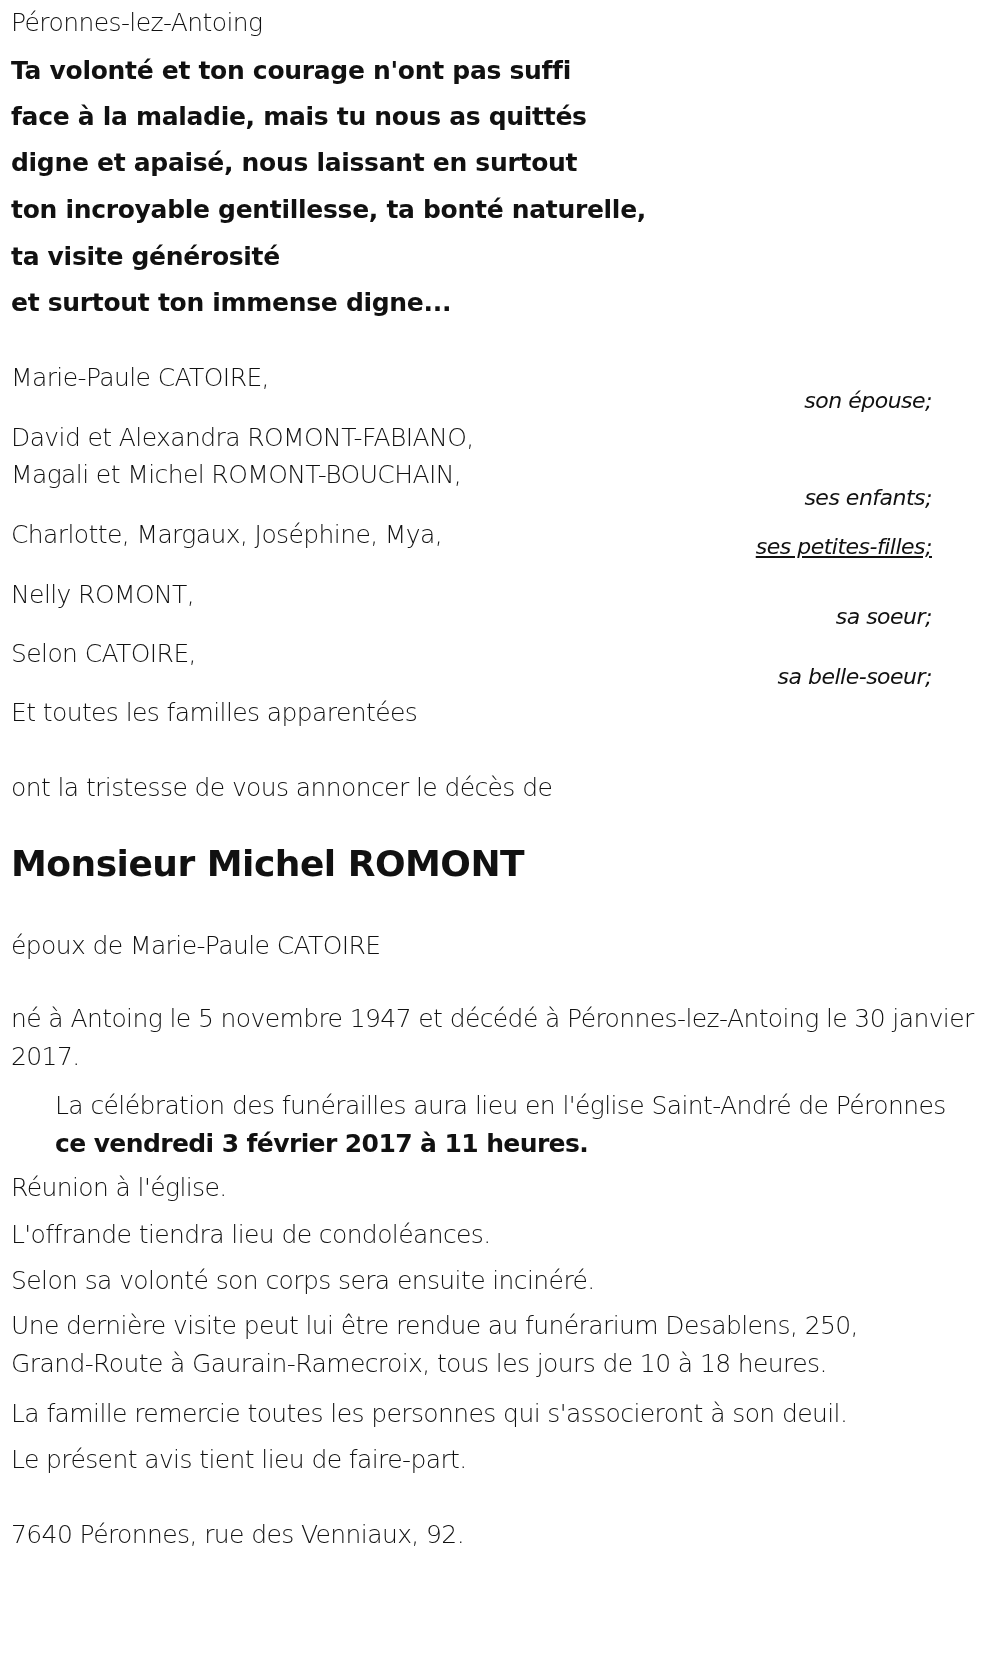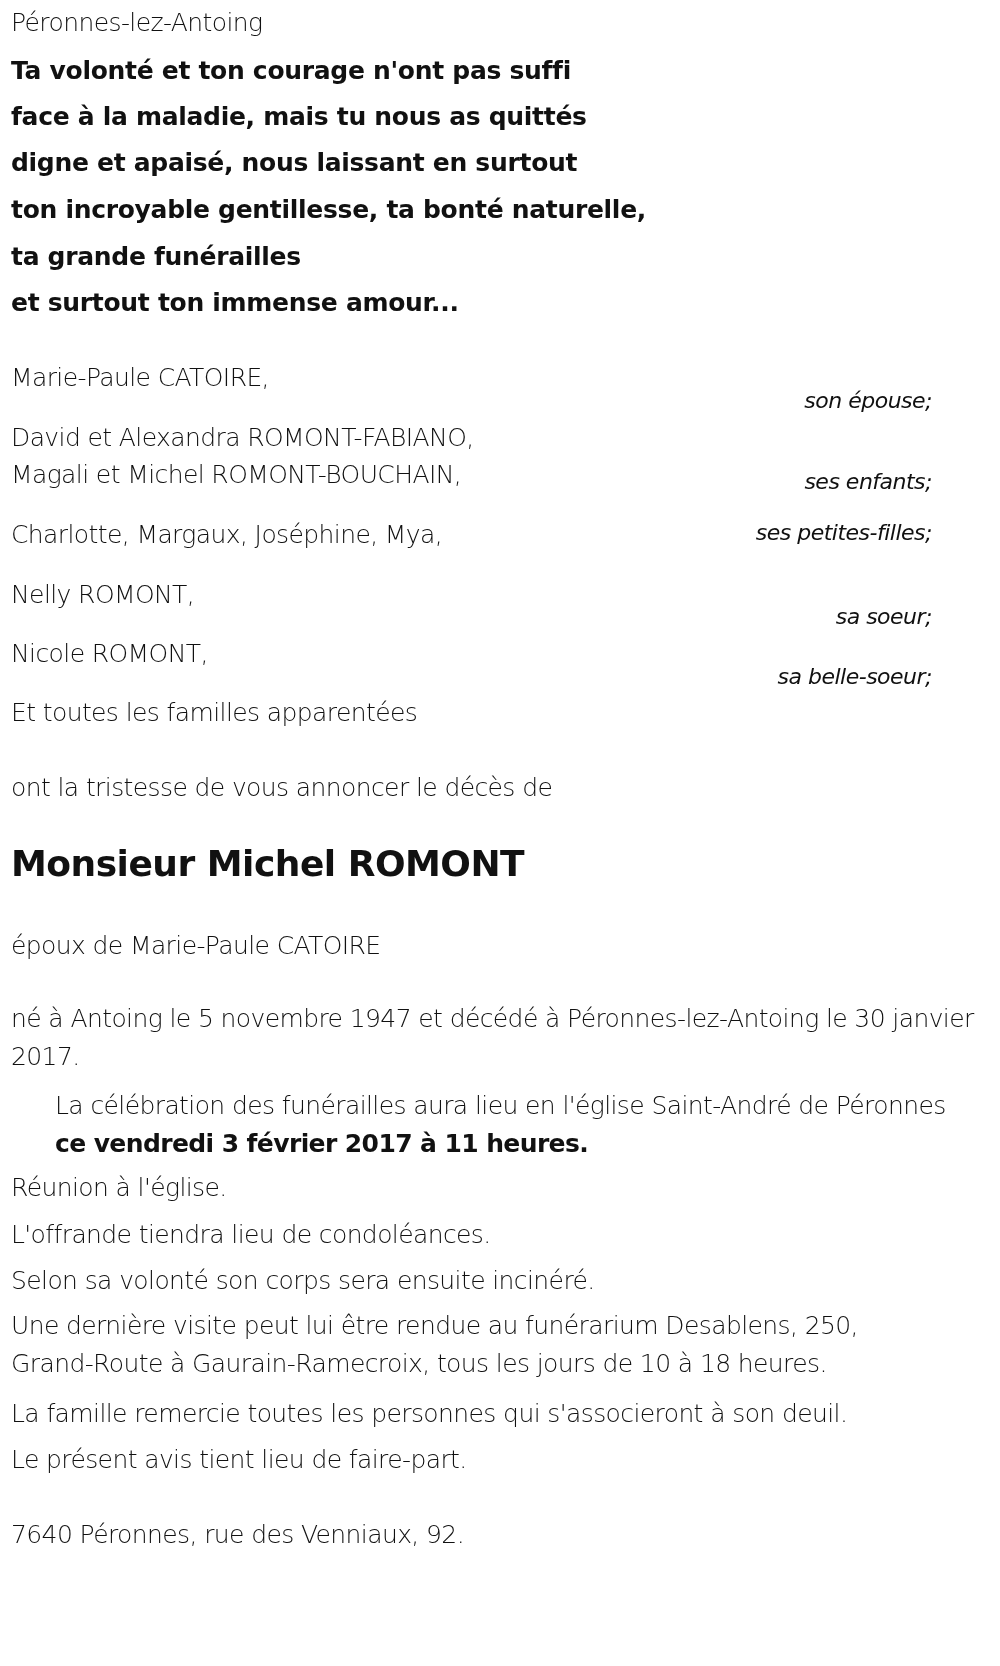--- a/index.html
+++ b/index.html
@@ -44,39 +44,39 @@
 </head>
 <body>
 
 <div class="abs normal" style="top:8px;">Péronnes-lez-Antoing</div>
 
 <div>
   <div class="abs bold" style="top:56px;text-align:center;">Ta volonté et ton courage n'ont pas suffi</div>
   <div class="abs bold" style="top:102px;">face à la maladie, mais tu nous as quittés</div>
   <div class="abs bold" style="top:148px;">digne et apaisé, nous laissant en surtout</div>
   <div class="abs bold" style="top:195px;">ton incroyable gentillesse, ta bonté naturelle,</div>
-  <div class="abs bold" style="top:242px;">ta grande funérailles</div>
-  <div class="abs bold" style="top:288px;">et surtout ton immense amour...</div>
+  <div class="abs bold" style="top:242px;">ta visite générosité</div>
+  <div class="abs bold" style="top:288px;">et surtout ton immense digne...</div>
 </div>
 
 <div>
   <div class="abs normal" style="top:363px;">Marie-Paule CATOIRE,</div>
   <div class="rel" style="top:388px;">son épouse;</div>
 
   <div class="abs normal" style="top:423px;">David et Alexandra ROMONT-FABIANO,</div>
   <div class="abs normal" style="top:460px;">Magali et Michel ROMONT-BOUCHAIN,</div>
-  <div class="rel" style="top:469px;">ses enfants;</div>
+  <div class="rel" style="top:485px;">ses enfants;</div>
 
   <div class="abs normal" style="top:520px;">Charlotte, Margaux, Joséphine, Mya,</div>
-  <div class="rel" style="top:520px;">ses petites-filles;</div>
+  <div class="rel" style="top:534px;text-decoration:underline;">ses petites-filles;</div>
 
   <div class="abs normal" style="top:580px;">Nelly ROMONT,</div>
   <div class="rel" style="top:604px;">sa soeur;</div>
 
-  <div class="abs normal" style="top:639px;">Nicole ROMONT,</div>
+  <div class="abs normal" style="top:639px;">Selon CATOIRE,</div>
   <div class="rel" style="top:664px;margin-left:20px;">sa belle-soeur;</div>
 
   <div class="abs normal" style="top:698px;">Et toutes les familles apparentées</div>
 </div>
 
 <div class="abs normal" style="top:773px;">ont la tristesse de vous annoncer le décès de</div>
 <div class="abs name-title" style="top:843px;">Monsieur Michel ROMONT</div>
 <div class="abs normal" style="top:931px;">époux de Marie-Paule CATOIRE</div>
 
 <div class="para normal" style="top:1000px;">né à Antoing le 5 novembre 1947 et décédé à Péronnes-lez-Antoing le 30 janvier 2017.</div>

